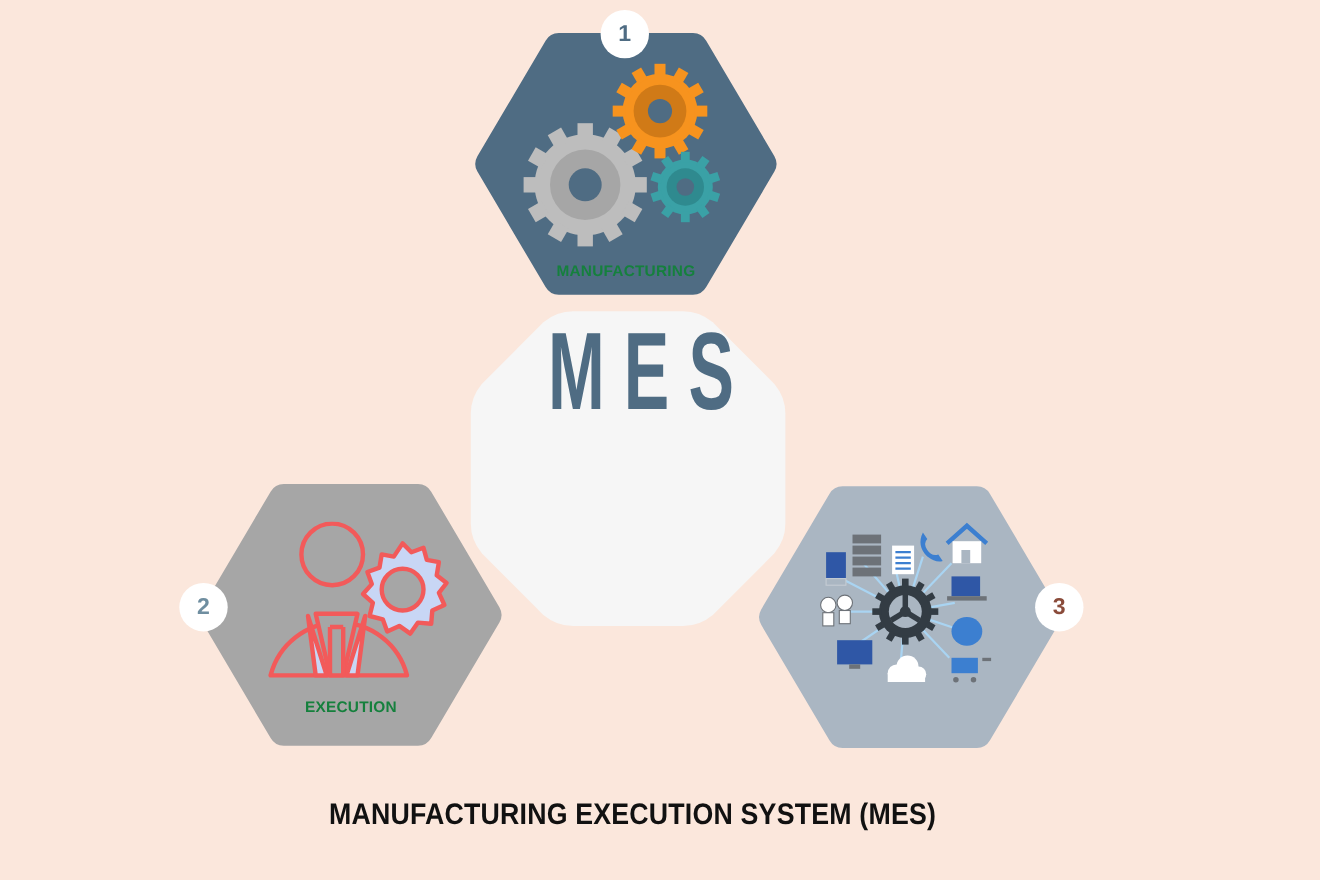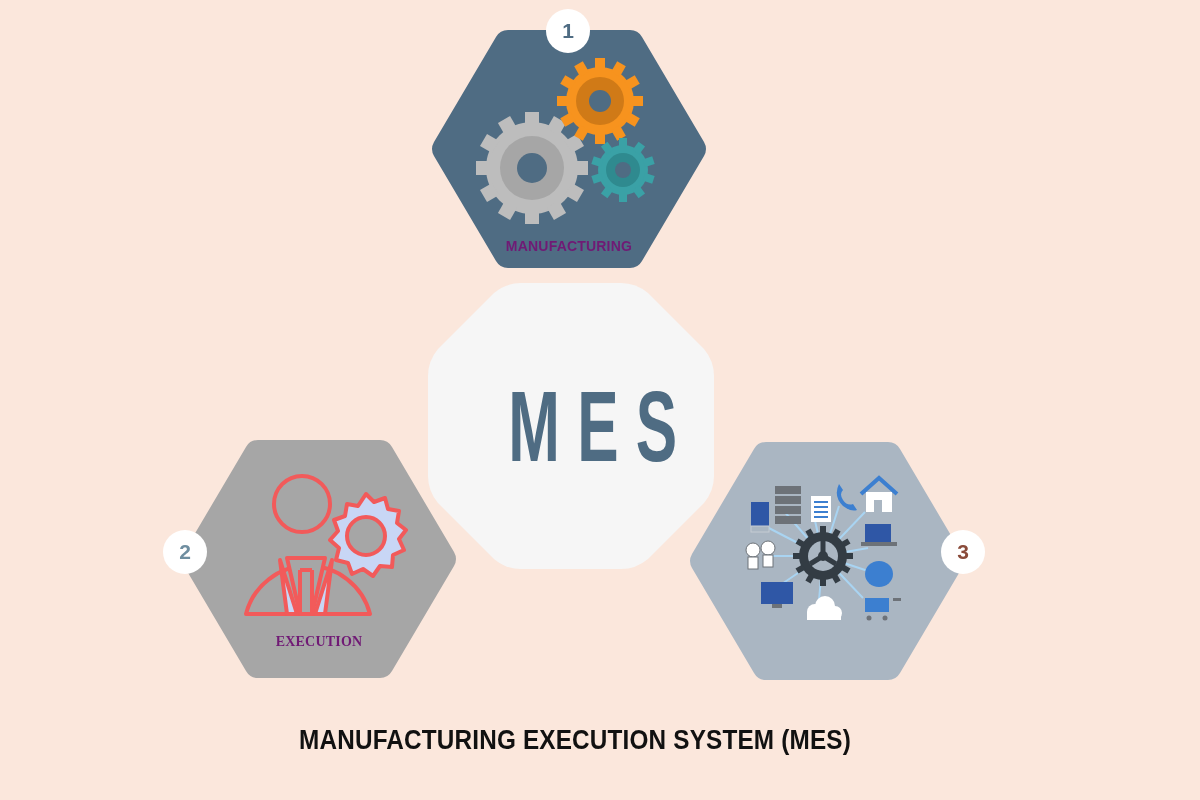--- a/index.html
+++ b/index.html
@@ -1,23 +1,23 @@
 <!DOCTYPE html>
 <html><head>
 <meta charset="utf-8">
 <style>
   html,body{margin:0;padding:0;}
   body{width:1200px;height:800px;background:#fbe7dc;position:relative;overflow:hidden;font-family:"Liberation Sans",sans-serif;}
   .abs{position:absolute;}
   .hex{position:absolute;}
   .hex svg.shape{position:absolute;left:0;top:0;}
-  .hex-label{position:absolute;left:0;width:100%;text-align:center;color:#701a75;font-weight:bold;font-size:14px;letter-spacing:0.2px;}
+  .hex-label{position:absolute;left:0;width:100%;text-align:center;color:#15803d;font-weight:bold;font-size:14px;letter-spacing:0.2px;}
   .badge{position:absolute;width:44px;height:44px;border-radius:50%;background:#ffffff;display:flex;align-items:center;justify-content:center;font-weight:bold;font-size:21px;}
   .center-oct{position:absolute;left:426px;top:281px;width:290px;height:290px;}
-  .mes-text{position:absolute;left:16px;top:0;width:100%;height:100%;display:flex;align-items:center;justify-content:center;}
+  .mes-text{position:absolute;left:6px;top:0;width:100%;height:100%;display:flex;justify-content:center;}
   .mes-text span{font-family:"Liberation Sans",sans-serif;font-weight:bold;font-size:100px;color:#4f6c83;letter-spacing:28px;transform:scaleX(0.62);display:inline-block;margin-left:28px;}
   .title{position:absolute;left:0;top:725px;width:1150px;text-align:center;font-weight:bold;font-size:27px;color:#111111;transform:scaleX(0.9);transform-origin:575px 0;letter-spacing:0.2px;}
 </style>
 </head>
 <body>
 
 <div class="hex" style="left:430px;top:28px;width:278px;height:242px;">
   <svg class="shape" width="278" height="242" viewBox="0 0 278 242">
     <path d="M78 2 L200 2 Q208 2 212 9 L274 114 Q278 121 274 128 L212 233 Q208 240 200 240 L78 240 Q70 240 66 233 L4 128 Q0 121 4 114 L66 9 Q70 2 78 2 Z" fill="#4f6c83"></path>
   </svg>
@@ -108,21 +108,21 @@
       <path d="M38 86 L55 140 L45 140 Z" fill="#c8d6f5"></path>
       <path d="M90 86 L73 140 L83 140 Z" fill="#c8d6f5"></path>
       <path d="M58 96 L70 96 M58 96 L58 140 M70 96 L70 140"></path>
 
       <g transform="translate(124,62)">
         <path d="M0 -42 L8 -34 L19 -38 L22 -27 L33 -25 L31 -13 L40 -6 L33 3 L38 14 L27 19 L26 31 L14 30 L7 40 L-3 33 L-14 38 L-18 27 L-30 24 L-27 12 L-36 4 L-28 -5 L-32 -16 L-21 -20 L-19 -32 L-8 -30 Z" fill="#c8d6f5"></path>
         <circle r="19" fill="#a6a6a6"></circle>
       </g>
     </g>
   </svg>
-  <div class="hex-label" style="top:196px;font-family:Liberation Serif, serif;">EXECUTION</div>
+  <div class="hex-label" style="top:196px;">EXECUTION</div>
 </div>
 <div class="badge" style="left:163px;top:530px;color:#6f8ea0;">2</div>
 
 <div class="hex" style="left:688px;top:440px;width:278px;height:242px;">
   <svg class="shape" width="278" height="242" viewBox="0 0 278 242">
     <path d="M78 2 L200 2 Q208 2 212 9 L274 114 Q278 121 274 128 L212 233 Q208 240 200 240 L78 240 Q70 240 66 233 L4 128 Q0 121 4 114 L66 9 Q70 2 78 2 Z" fill="#aab6c2"></path>
   </svg>
   <svg class="abs" style="left:55px;top:30px;" width="170" height="160" viewBox="0 0 170 160">
     <g stroke="#a9d4f2" stroke-width="2">
       <line x1="80" y1="86" x2="20" y2="55"></line>

